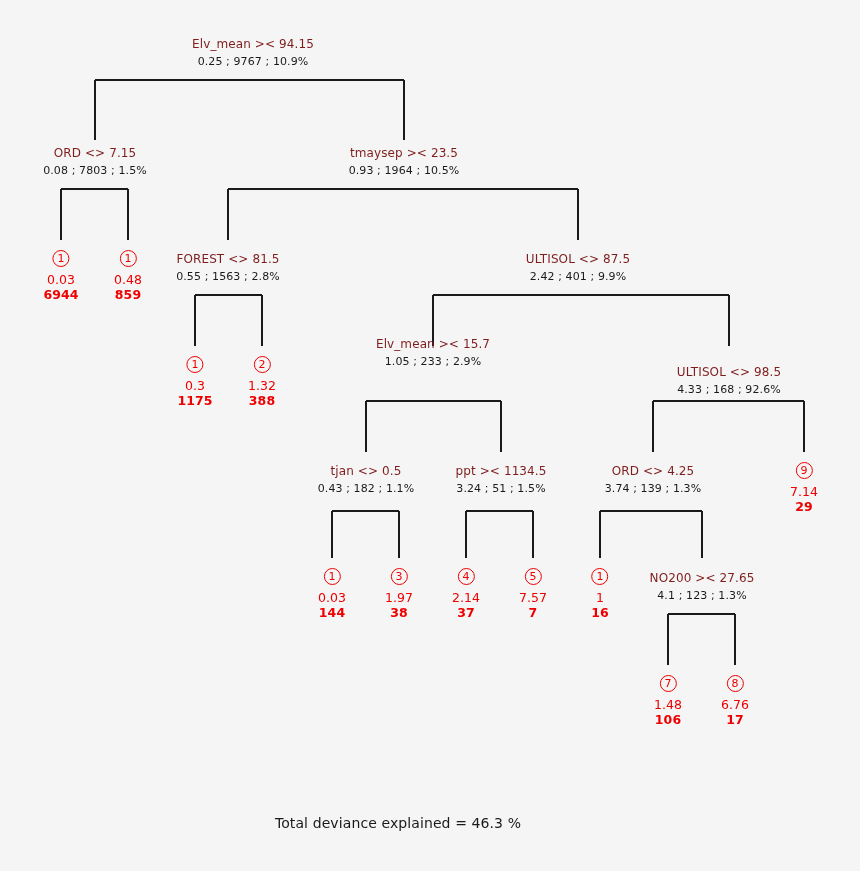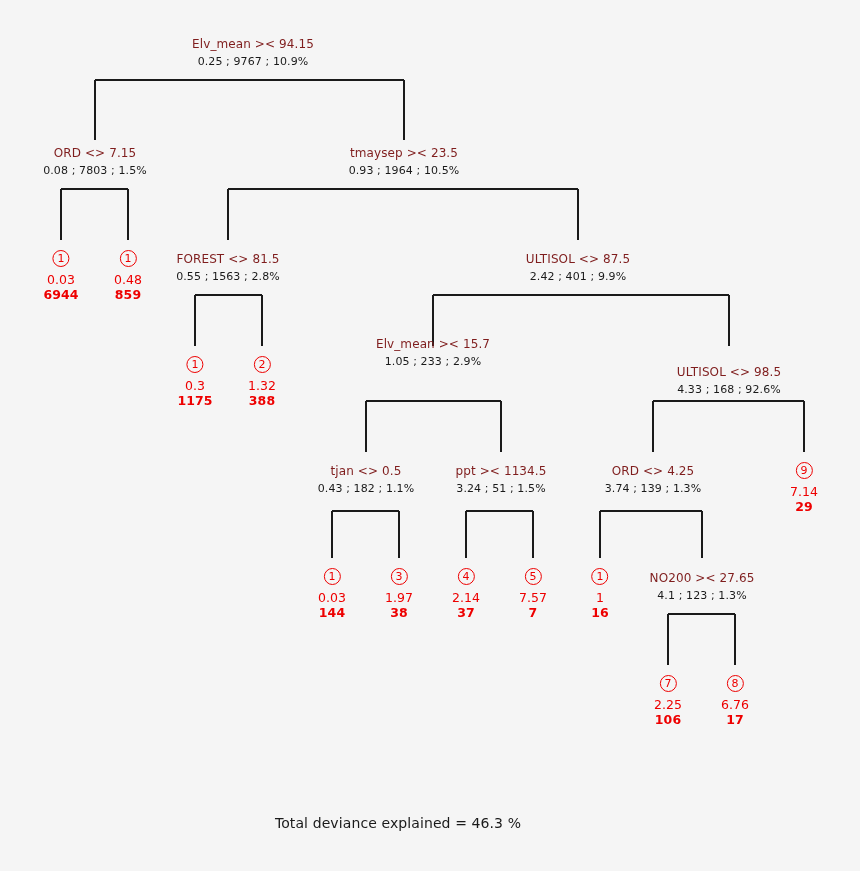--- a/index.html
+++ b/index.html
@@ -210,21 +210,21 @@
       <div class="leaf-val">7.57</div>
       <div class="leaf-n">7</div>
     </div>
     <div class="leaf" style="left: 600px; top: 565px;">
       <div><span class="leaf-id">1</span></div>
       <div class="leaf-val">1</div>
       <div class="leaf-n">16</div>
     </div>
     <div class="leaf" style="left: 668px; top: 672px;">
       <div><span class="leaf-id">7</span></div>
-      <div class="leaf-val">2.25</div>
+      <div class="leaf-val">1.48</div>
       <div class="leaf-n">106</div>
     </div>
     <div class="leaf" style="left: 735px; top: 672px;">
       <div><span class="leaf-id">8</span></div>
       <div class="leaf-val">6.76</div>
       <div class="leaf-n">17</div>
     </div>
   </div>
 
 <div class="footer" style="top:815px;">Total deviance explained = 46.3 %</div>

